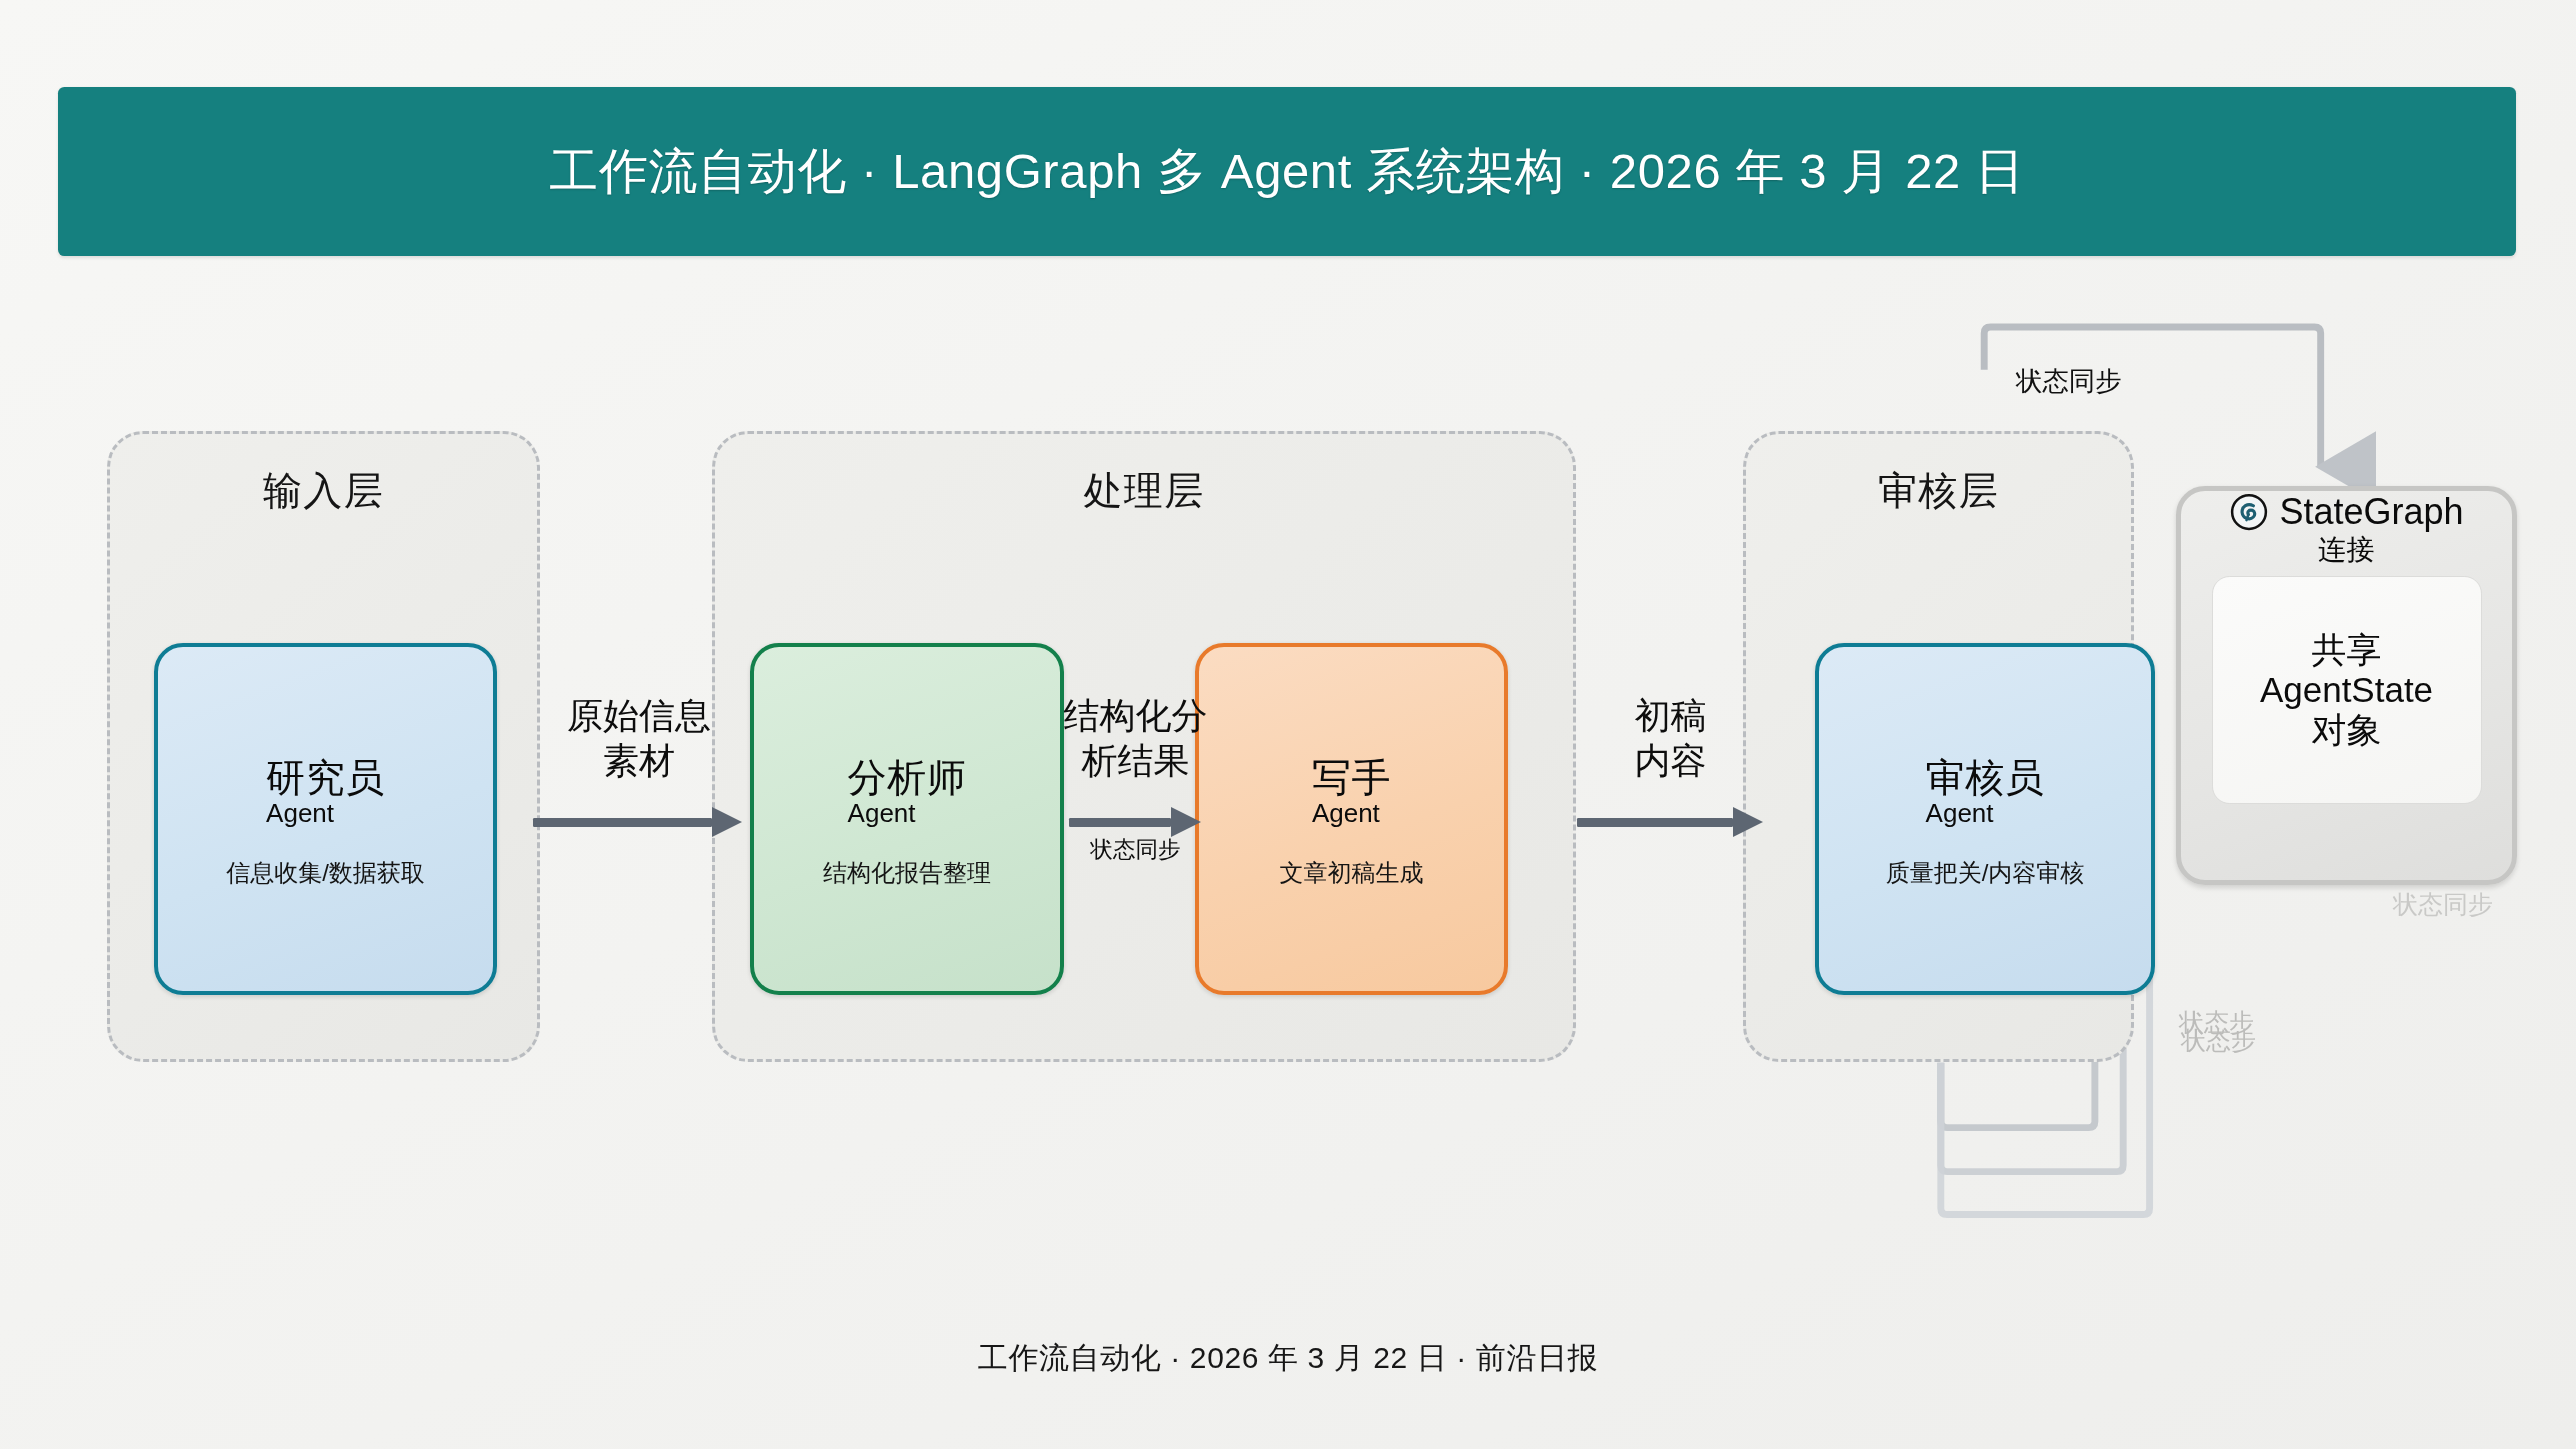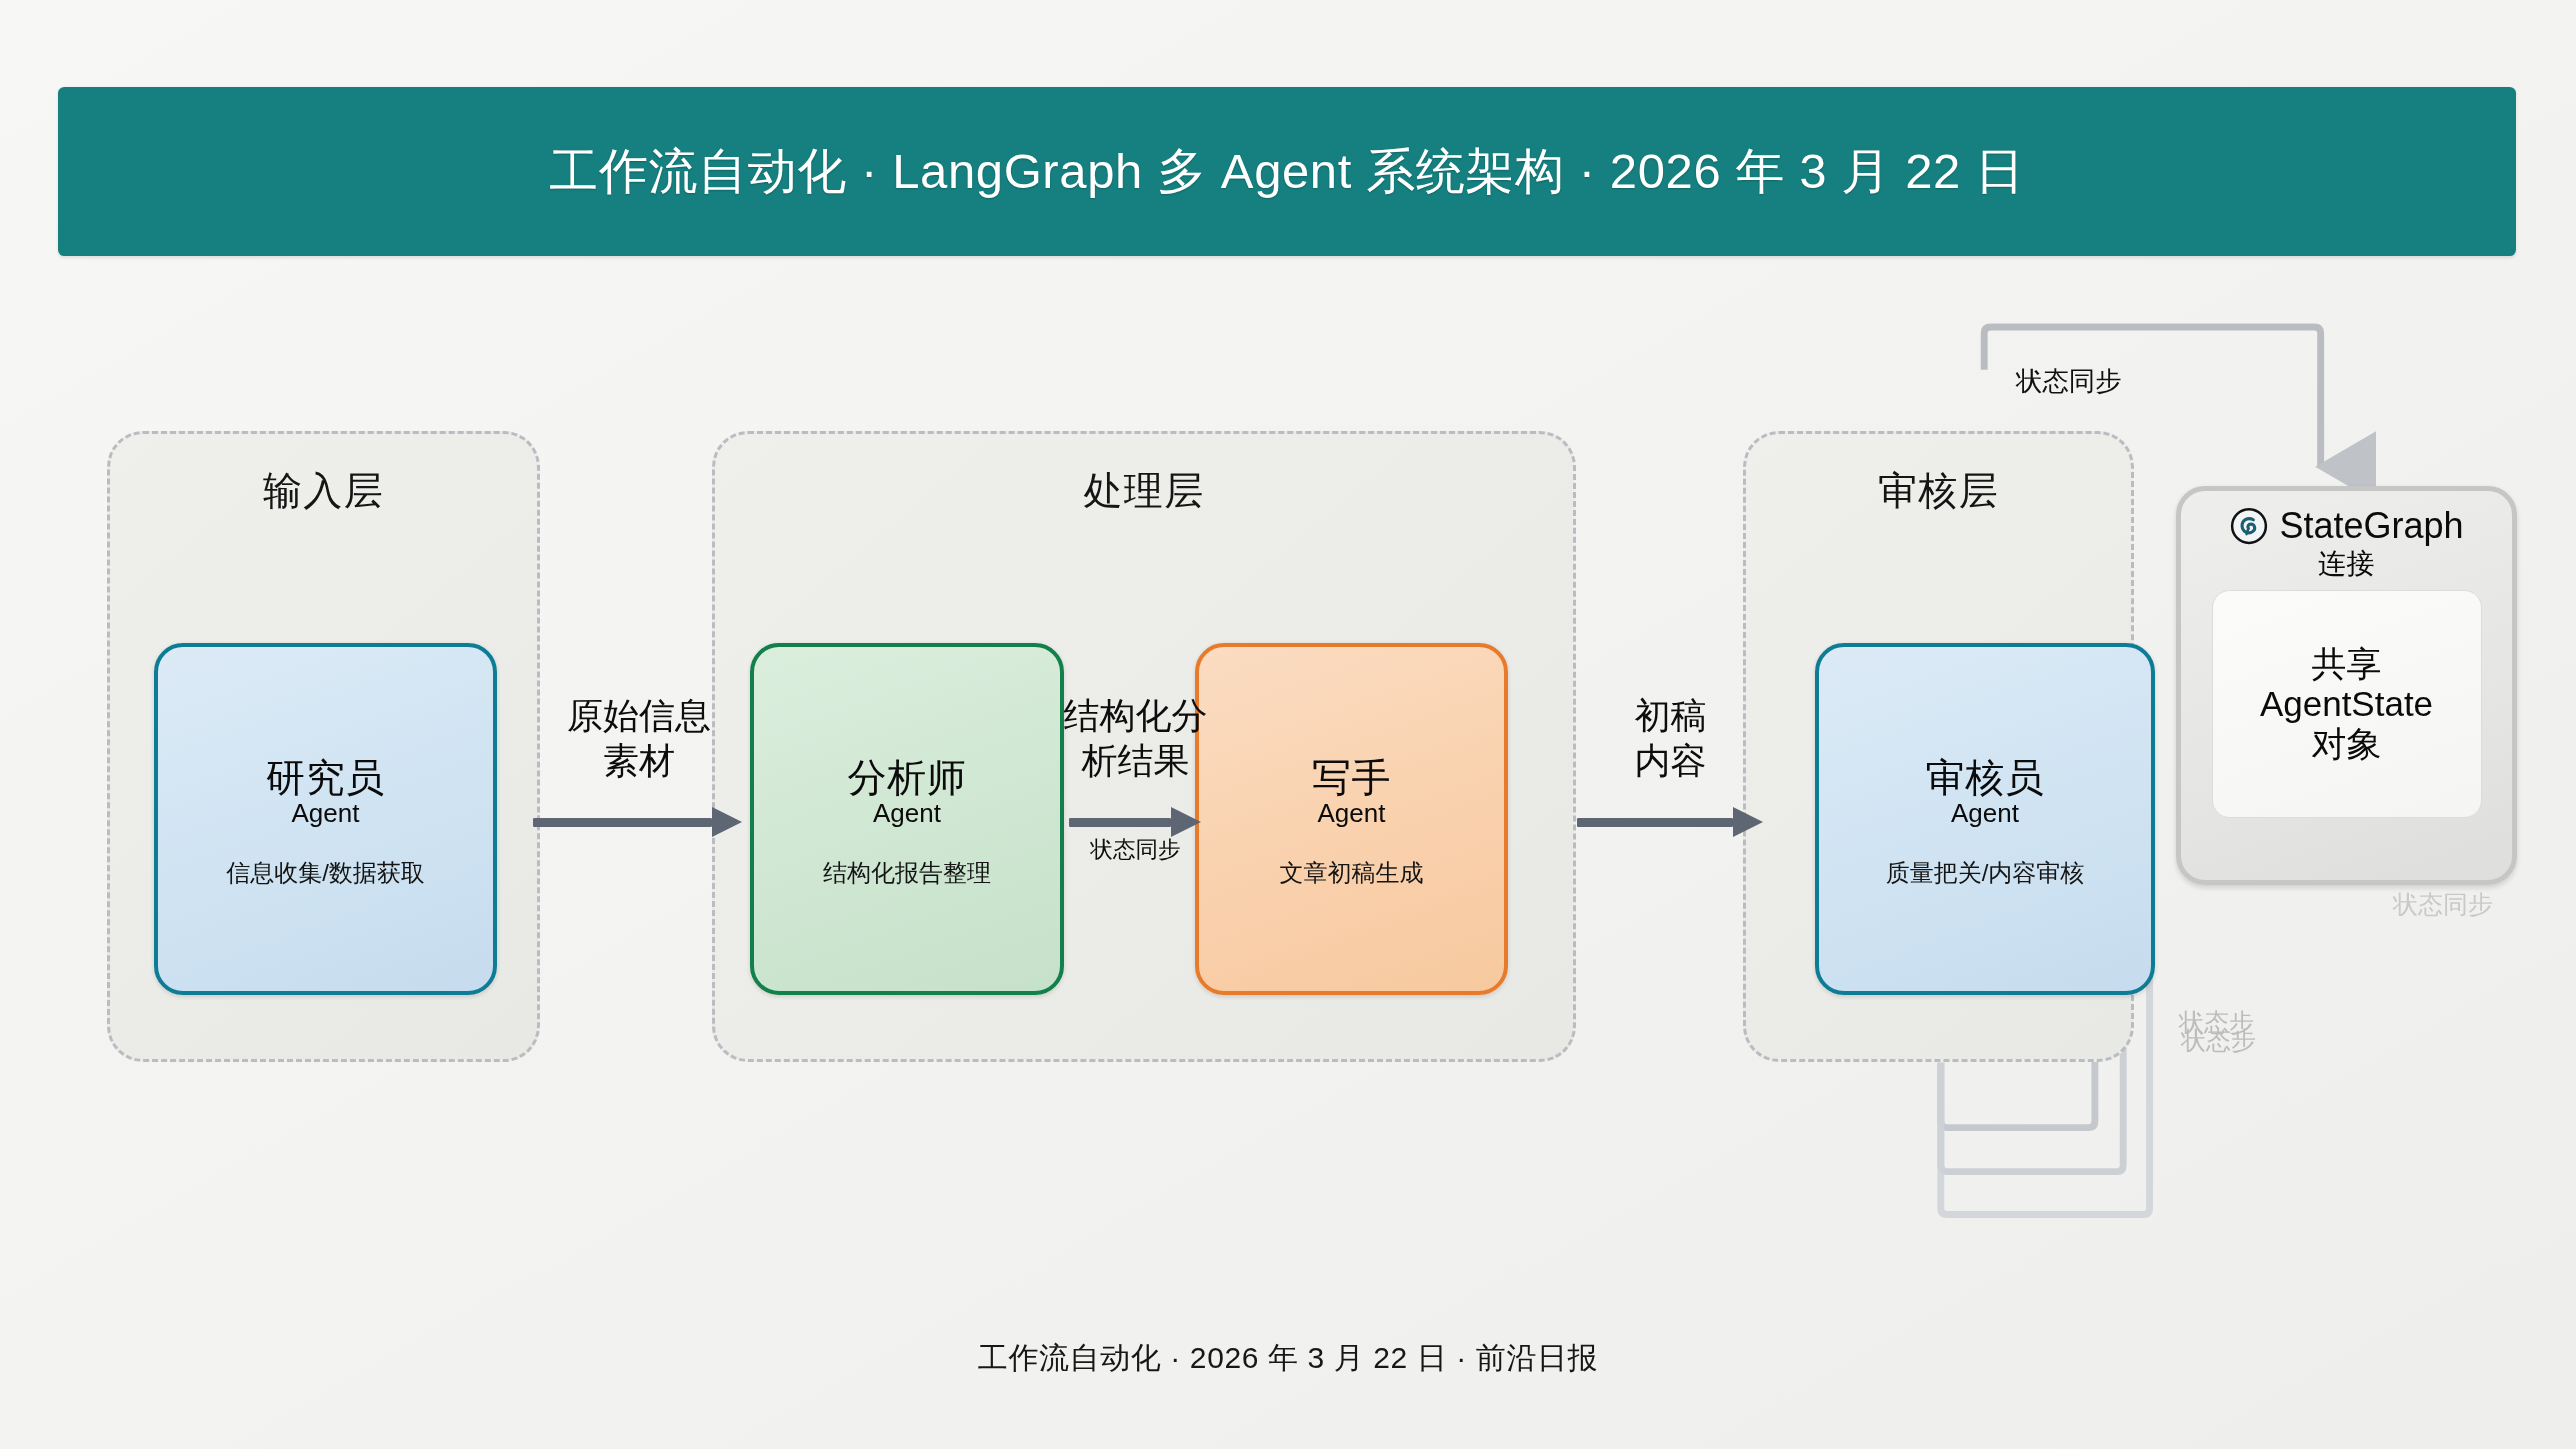--- a/index.html
+++ b/index.html
@@ -77,21 +77,21 @@
     flex-direction: column;
     align-items: center;
     justify-content: center;
     box-shadow: 0 1.9px 4.4px rgba(0,0,0,0.13);
     padding: 6.3px 8.8px 0 8.8px;
   }
   .agent-title {
     font-size: 39px;
     line-height: 1.12;
     color: #0b0b0b;
-    text-align: center;
+    text-align: left;
     letter-spacing: 0.6px;
   }
   .agent-title .en {
     display: block;
     font-size: 26px;
     letter-spacing: 0px;
   }
   .agent-sub {
     font-size: 24px;
     color: #141414;
@@ -180,21 +180,20 @@
     border-radius: 29px;
     background: linear-gradient(160deg, #eeeeec 0%, #e6e6e4 55%, #dededc 100%);
     border: 5px solid #c6c6c4;
     box-sizing: border-box;
     box-shadow: 0 2.5px 5.7px rgba(0,0,0,0.13);
     display: flex;
     flex-direction: column;
     align-items: center;
   }
   #stategraph-header {
-    margin-top: 14px;
     display: flex;
     align-items: center;
     justify-content: center;
     gap: 10px;
   }
   #stategraph-logo-icon {
     width: 40px;
     height: 40px;
     flex: 0 0 40px;
   }

